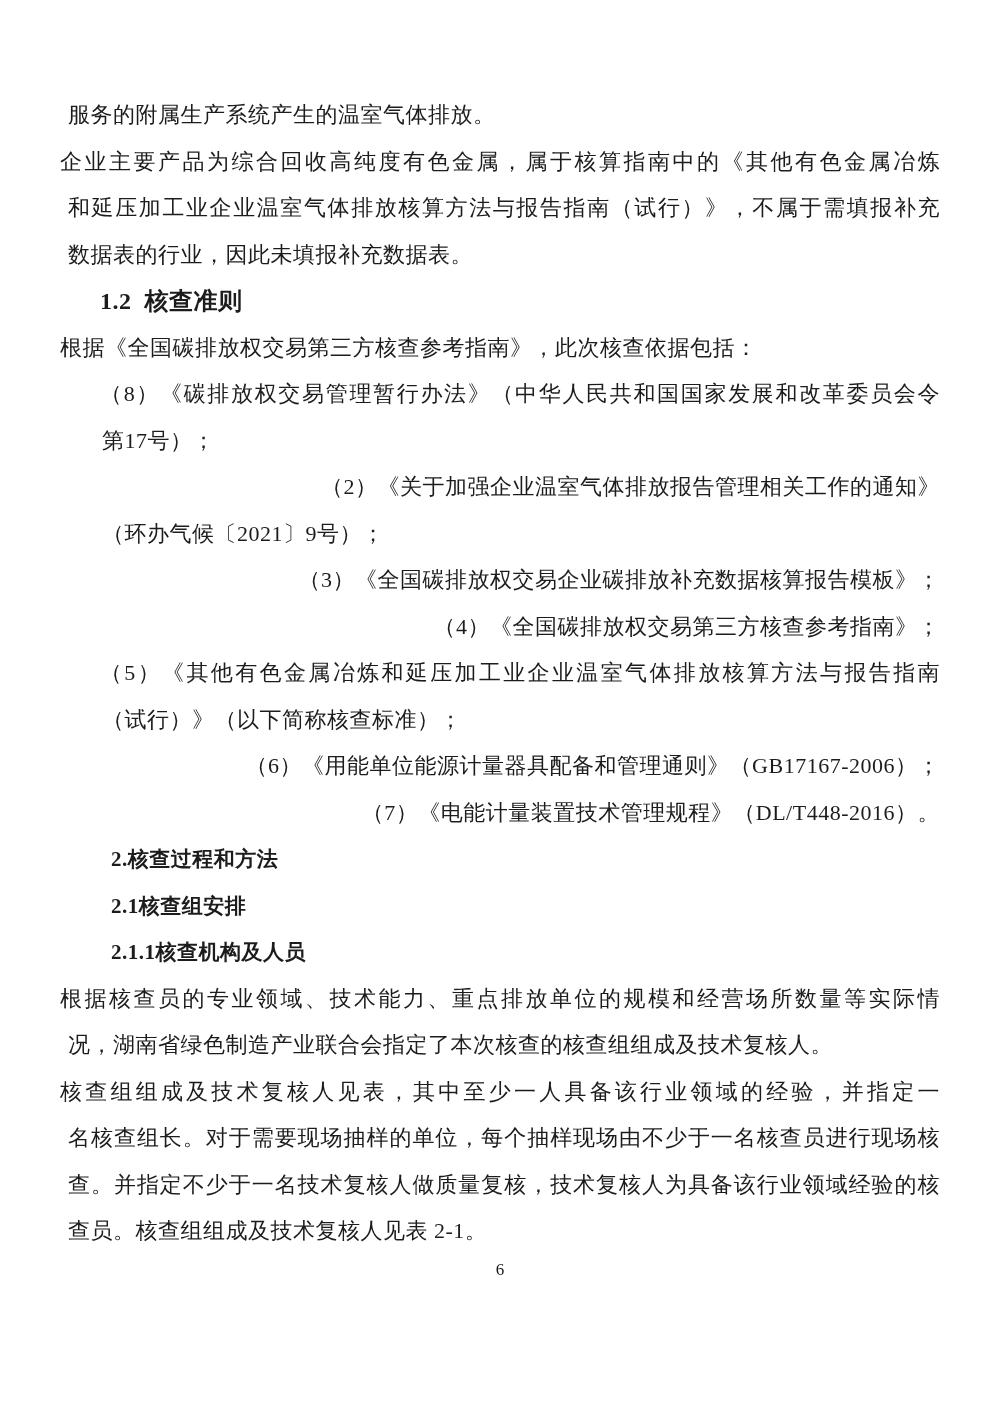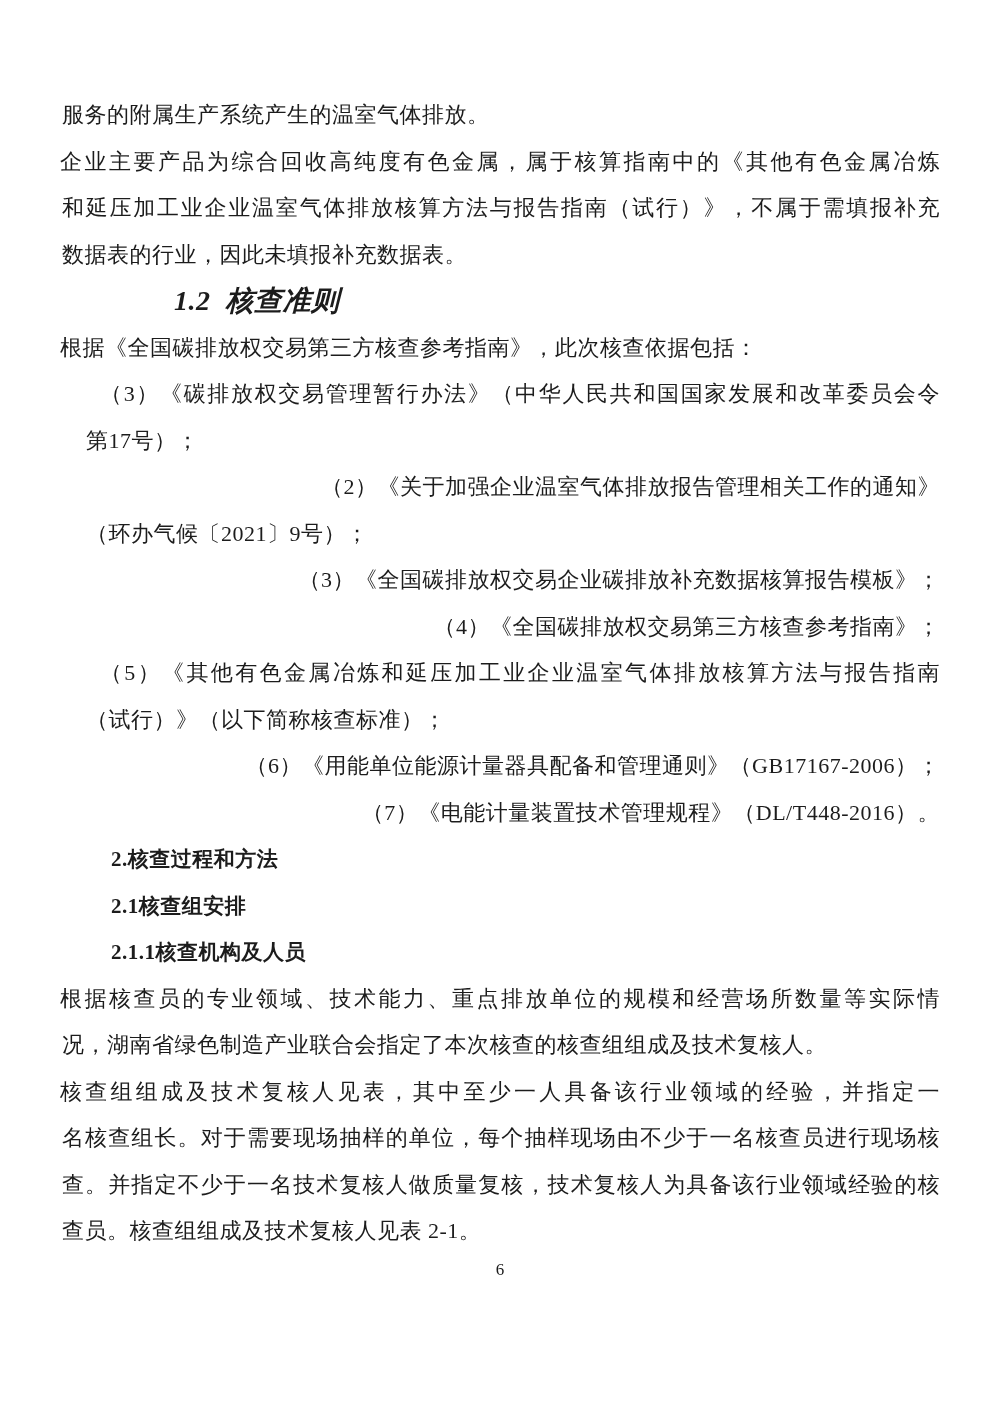--- a/index.html
+++ b/index.html
@@ -21,33 +21,32 @@
   .doc-body {
     width: 100%;
   }
   .line {
     font-size: 22px;
     line-height: 46.5px;
     white-space: pre-wrap;
     letter-spacing: 0.5px;
   }
   
-  .body-cont   { margin-left: 2px; }
+  .body-cont   { margin-left: 8px; }
   
   .body-indent { }
   
   .list-item   { margin-left: 40px; text-align: right; }
   
-  .list-cont   { margin-left: 26px; }
+  .list-cont   { margin-left: 42px; }
   
   .heading-sub {
-    margin-left: 114px;
+    margin-left: 40px;
     font-weight: bold;
-    font-size: 28px;
-    font-style: italic;
+    font-size: 24px;
   }
   
   .heading-main {
     margin-left: 51px;
     font-weight: bold;
     font-size: 21px;
   }
   
   .fill {
     text-align: justify;
@@ -68,21 +67,21 @@
 <body>
 
 <div class="page">
   <main class="doc-body">
       <div class="line body-cont">服务的附属生产系统产生的温室气体排放。</div>
       <div class="line body-indent fill">企业主要产品为综合回收高纯度有色金属，属于核算指南中的《其他有色金属冶炼</div>
       <div class="line body-cont fill">和延压加工业企业温室气体排放核算方法与报告指南（试行）》，不属于需填报补充</div>
       <div class="line body-cont">数据表的行业，因此未填报补充数据表。</div>
       <div class="line heading-sub">1.2  核查准则</div>
       <div class="line body-indent">根据《全国碳排放权交易第三方核查参考指南》，此次核查依据包括：</div>
-      <div class="line list-item fill">（3）《碳排放权交易管理暂行办法》（中华人民共和国国家发展和改革委员会令</div>
+      <div class="line list-item fill">（8）《碳排放权交易管理暂行办法》（中华人民共和国国家发展和改革委员会令</div>
       <div class="line list-cont">第17号）；</div>
       <div class="line list-item">（2）《关于加强企业温室气体排放报告管理相关工作的通知》</div>
       <div class="line list-cont">（环办气候〔2021〕9号）；</div>
       <div class="line list-item">（3）《全国碳排放权交易企业碳排放补充数据核算报告模板》；</div>
       <div class="line list-item">（4）《全国碳排放权交易第三方核查参考指南》；</div>
       <div class="line list-item fill">（5）《其他有色金属冶炼和延压加工业企业温室气体排放核算方法与报告指南</div>
       <div class="line list-cont">（试行）》（以下简称核查标准）；</div>
       <div class="line list-item">（6）《用能单位能源计量器具配备和管理通则》（GB17167-2006）；</div>
       <div class="line list-item">（7）《电能计量装置技术管理规程》（DL/T448-2016）。</div>
       <div class="line heading-main">2.核查过程和方法</div>

